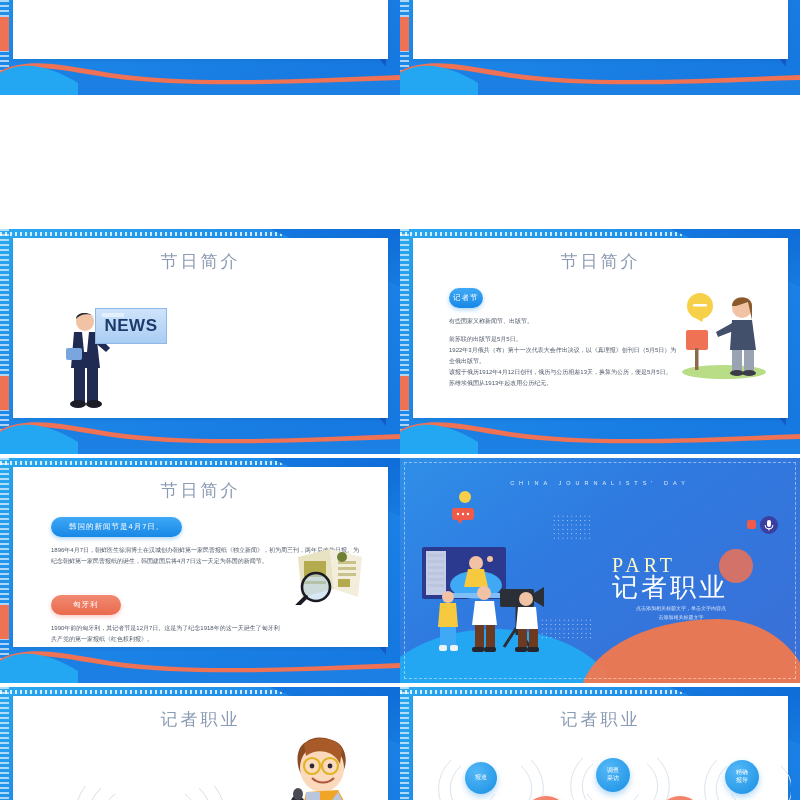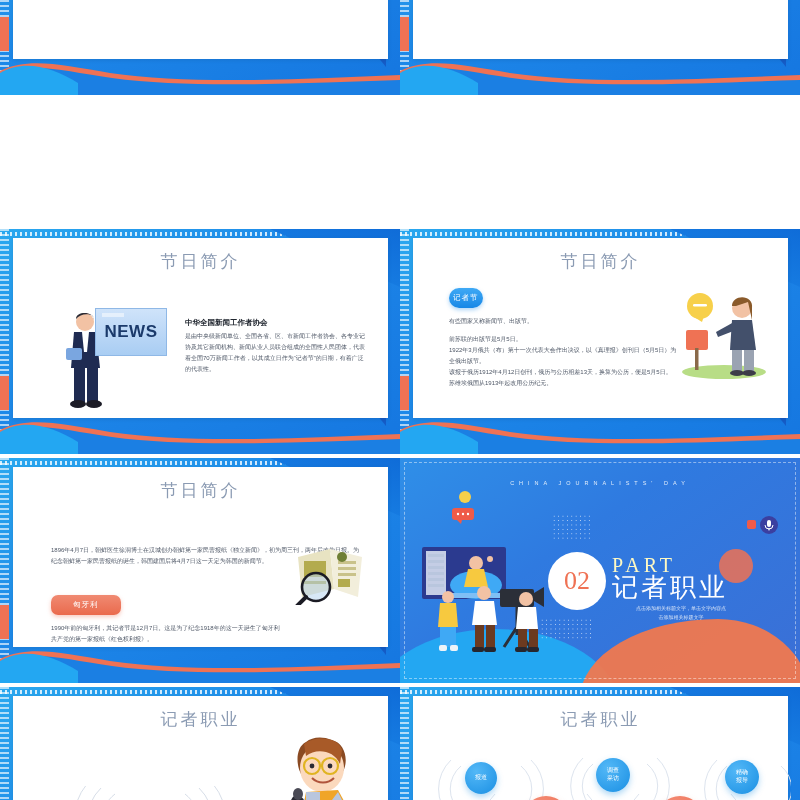--- a/index.html
+++ b/index.html
@@ -75,34 +75,34 @@
     font-family:"Liberation Serif", serif;
     font-size:17px; letter-spacing:3px; color:#8b9bb3; font-weight:400;
   }
   
   .pill{
     display:inline-block; border-radius:11px; color:#fff;
     font-size:7px; letter-spacing:1px; padding:4px 12px; white-space:nowrap;
     font-family:"Liberation Sans", sans-serif;
   }
   .pill.blue{ background:linear-gradient(180deg,#3fa9f5,#1787e6); box-shadow:0 2px 4px rgba(23,135,230,.35); }
-  .pill.coral{ background:linear-gradient(180deg,#f08a72,#ea6a4d); box-shadow:0 2px 4px rgba(234,106,77,.35);border-radius:7px; }
+  .pill.coral{ background:linear-gradient(180deg,#f08a72,#ea6a4d); box-shadow:0 2px 4px rgba(234,106,77,.35); }
 
   .body-txt{
     font-size:6px; line-height:1.85; color:#4e5766;
     font-family:"Liberation Sans", sans-serif;
   }
   .lead{
     font-size:7.5px; font-weight:bold; color:#20262f; margin-bottom:3px;
   }
 
   
   .news-person{ position:absolute; left:45px; top:70px; width:56px; height:100px; }
   .news-screen{
-    position:absolute; left:82px; top:70px; width:72px; height:48px;
+    position:absolute; left:82px; top:70px; width:72px; height:36px;
     background:linear-gradient(180deg,#cfe3fa,#a9cdf3);
     border:1.5px solid #8fb8e6;
     display:flex; align-items:center; justify-content:center;
   }
   .news-screen span{
     font-family:"Liberation Sans", sans-serif;
     font-weight:bold; font-size:17px; color:#1b3a6b; letter-spacing:.5px;
   }
   .news-screen::after{ content:""; position:absolute; left:6px; top:4px; width:22px; height:4px; background:rgba(255,255,255,.5);}
 
@@ -231,24 +231,20 @@
           <path d="M24 24 L31 24 L29 44 L26 44 Z" fill="#fff"></path>
           <path d="M38 26 L52 40 L48 44 L34 32 Z" fill="#1f2b52"></path>
           <rect x="8" y="40" width="16" height="12" rx="2" fill="#7aa6e0"></rect>
           <rect x="16" y="60" width="11" height="34" fill="#1f2b52"></rect>
           <rect x="29" y="60" width="11" height="34" fill="#1f2b52"></rect>
           <ellipse cx="20" cy="96" rx="8" ry="4" fill="#1c1c26"></ellipse>
           <ellipse cx="36" cy="96" rx="8" ry="4" fill="#1c1c26"></ellipse>
         </svg>
         <div class="news-screen">
           <span>NEWS</span>
-        </div>
-        <div style="position:absolute;left:172px;top:80px;right:22px">
-          <div class="lead">中华全国新闻工作者协会</div>
-          <p class="body-txt">是由中央级新闻单位、全国各省、区、市新闻工作者协会、各专业记协及其它新闻机构、新闻从业人员联合组成的全国性人民团体，代表着全国70万新闻工作者，以其成立日作为“记者节”的日期，有着广泛的代表性。</p>
         </div>
       </div>
       <div class="wave-wrap">
         <svg width="400" height="46" viewBox="0 0 400 46">
           <path d="M0 22 C30 8 60 16 110 24 C190 36 300 30 400 26 L400 46 L0 46 Z" fill="#ef7254"></path>
           <path d="M0 26 C34 12 62 22 112 29 C192 40 300 34 400 31 L400 46 L0 46 Z" fill="#1b7fe3"></path>
           <path d="M0 24 C24 10 52 18 78 34 L78 46 L0 46 Z" fill="#23a7f2"></path>
         </svg>
       </div>
     </div>
@@ -302,20 +298,23 @@
 
   <div class="slide">
     <div class="inner">
       <div class="frame-bg"></div>
       <div class="frame-dots-top"></div>
       <div class="corner-tri"></div>
       <div class="corner-tri2"></div>
       <div class="orange-tab"></div>
       <div class="card">
         <div class="s-title">节日简介</div>
+        <div style="position:absolute;left:38px;top:48px">
+          <span class="pill blue" style="padding:5px 18px;font-size:7.5px">韩国的新闻节是4月7日。</span>
+        </div>
         <p class="body-txt" style="position:absolute;left:38px;top:78px;right:28px">1896年4月7日，朝鲜医生徐洞博士在汉城创办朝鲜第一家民营报纸《独立新闻》，初为周三刊，两年后改为日报。为纪念朝鲜第一家民营报纸的诞生，韩国建国后将4月7日这一天定为韩国的新闻节。</p>
         <div style="position:absolute;left:38px;top:126px">
           <span class="pill coral" style="padding:5px 22px;font-size:7.5px">匈牙利</span>
         </div>
         <p class="body-txt" style="position:absolute;left:38px;top:156px;width:232px">1990年前的匈牙利，其记者节是12月7日。这是为了纪念1918年的这一天诞生了匈牙利共产党的第一家报纸《红色权利报》。</p>
         <svg class="mag" viewBox="0 0 78 62">
           <path d="M8 14 L40 6 L44 46 L12 54 Z" fill="#e8e3c2"></path>
           <path d="M40 6 L72 14 L68 54 L44 46 Z" fill="#f2eedb"></path>
           <rect x="14" y="18" width="22" height="16" fill="#b3ab4e"></rect>
           <rect x="14" y="38" width="22" height="3" fill="#b3ab4e"></rect>
@@ -411,23 +410,20 @@
         <g>
             <circle cx="108" cy="64" r="7" fill="#f2c2a4"></circle>
            <path d="M100 72 L118 72 L120 94 L98 94 Z" fill="#fff"></path>
            <rect x="100" y="94" width="9" height="20" fill="#6b3a20"></rect>
             <rect x="111" y="94" width="9" height="20" fill="#6b3a20"></rect>
            <rect x="97" y="112" width="12" height="5" rx="2" fill="#26262e"></rect>
             <rect x="109" y="112" width="12" height="5" rx="2" fill="#26262e"></rect>
           </g>
       </svg>
 
-      <div class="part-circle">
-        <span>02</span>
-      </div>
       <div class="part-word">PART</div>
       <div class="part-cn">记者职业</div>
       <div class="part-sub">
         <div>点击添加相关标题文字，单击文字内容点</div>
         <div>击添加相关标题文字</div>
       </div>
     </div>
   </div>
 
   <div class="slide">

